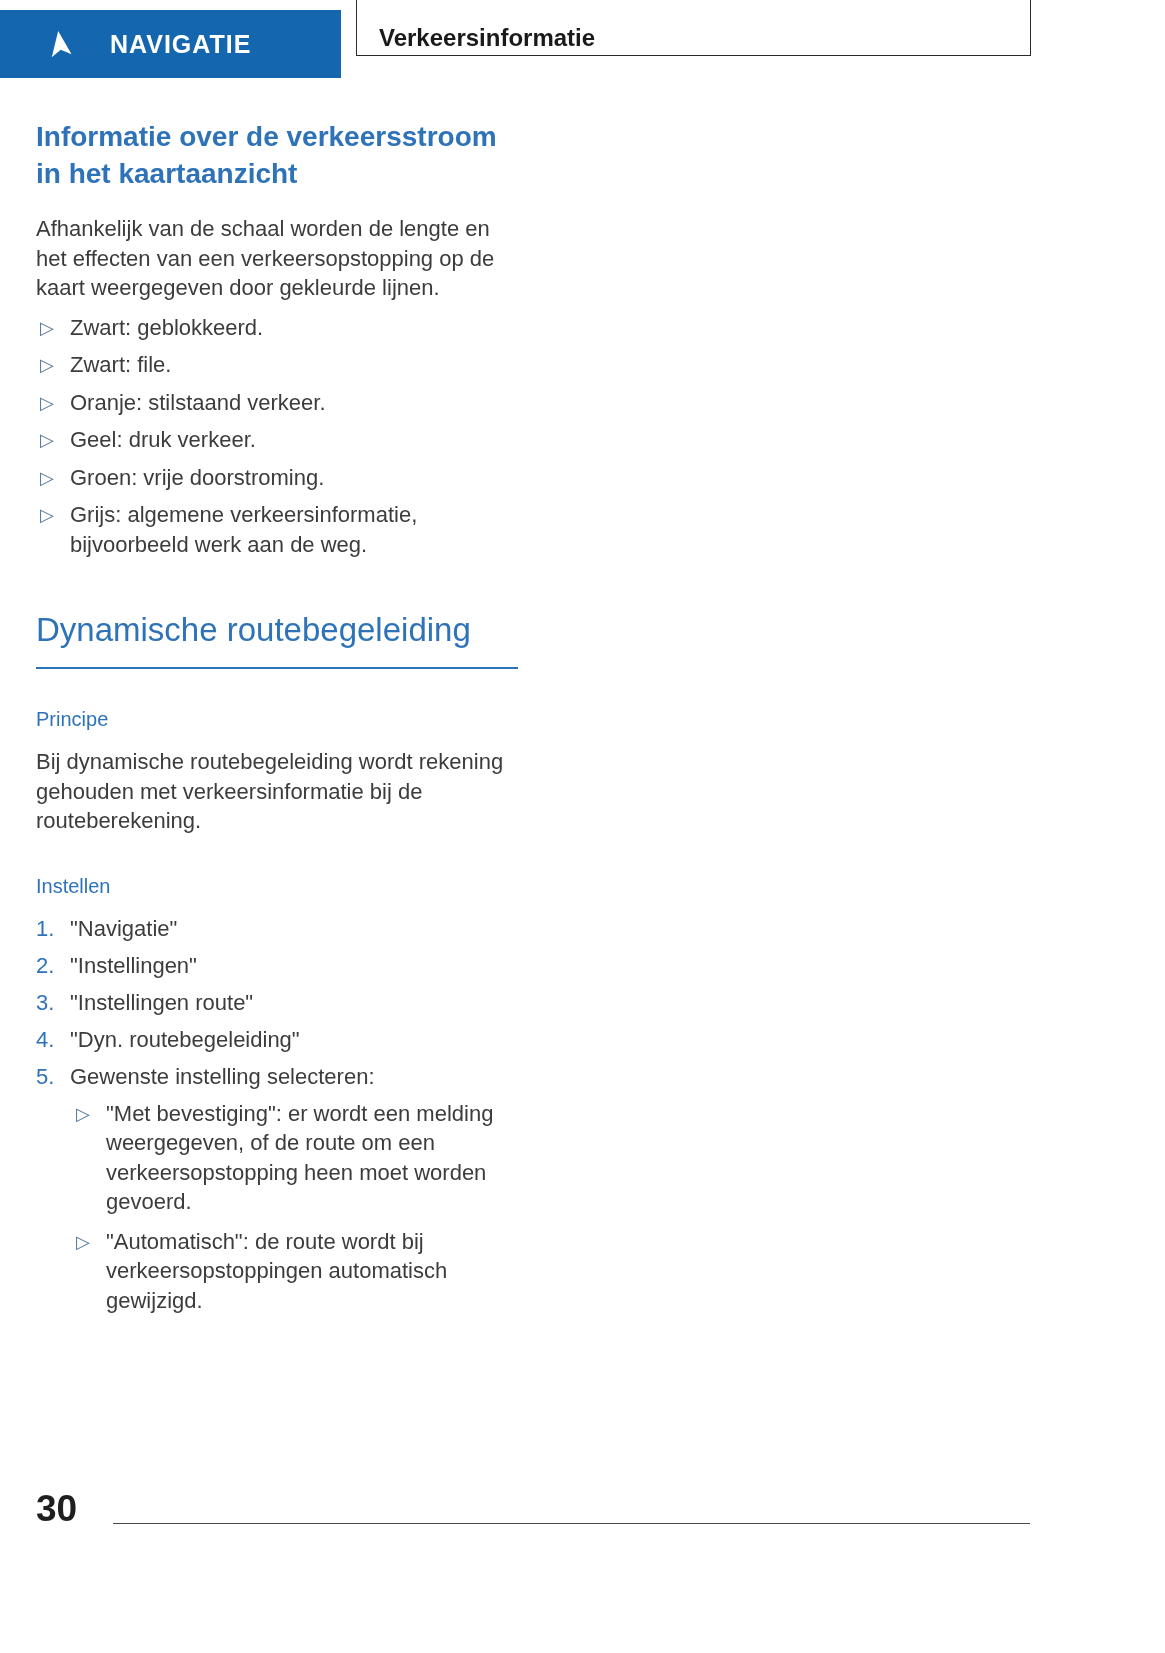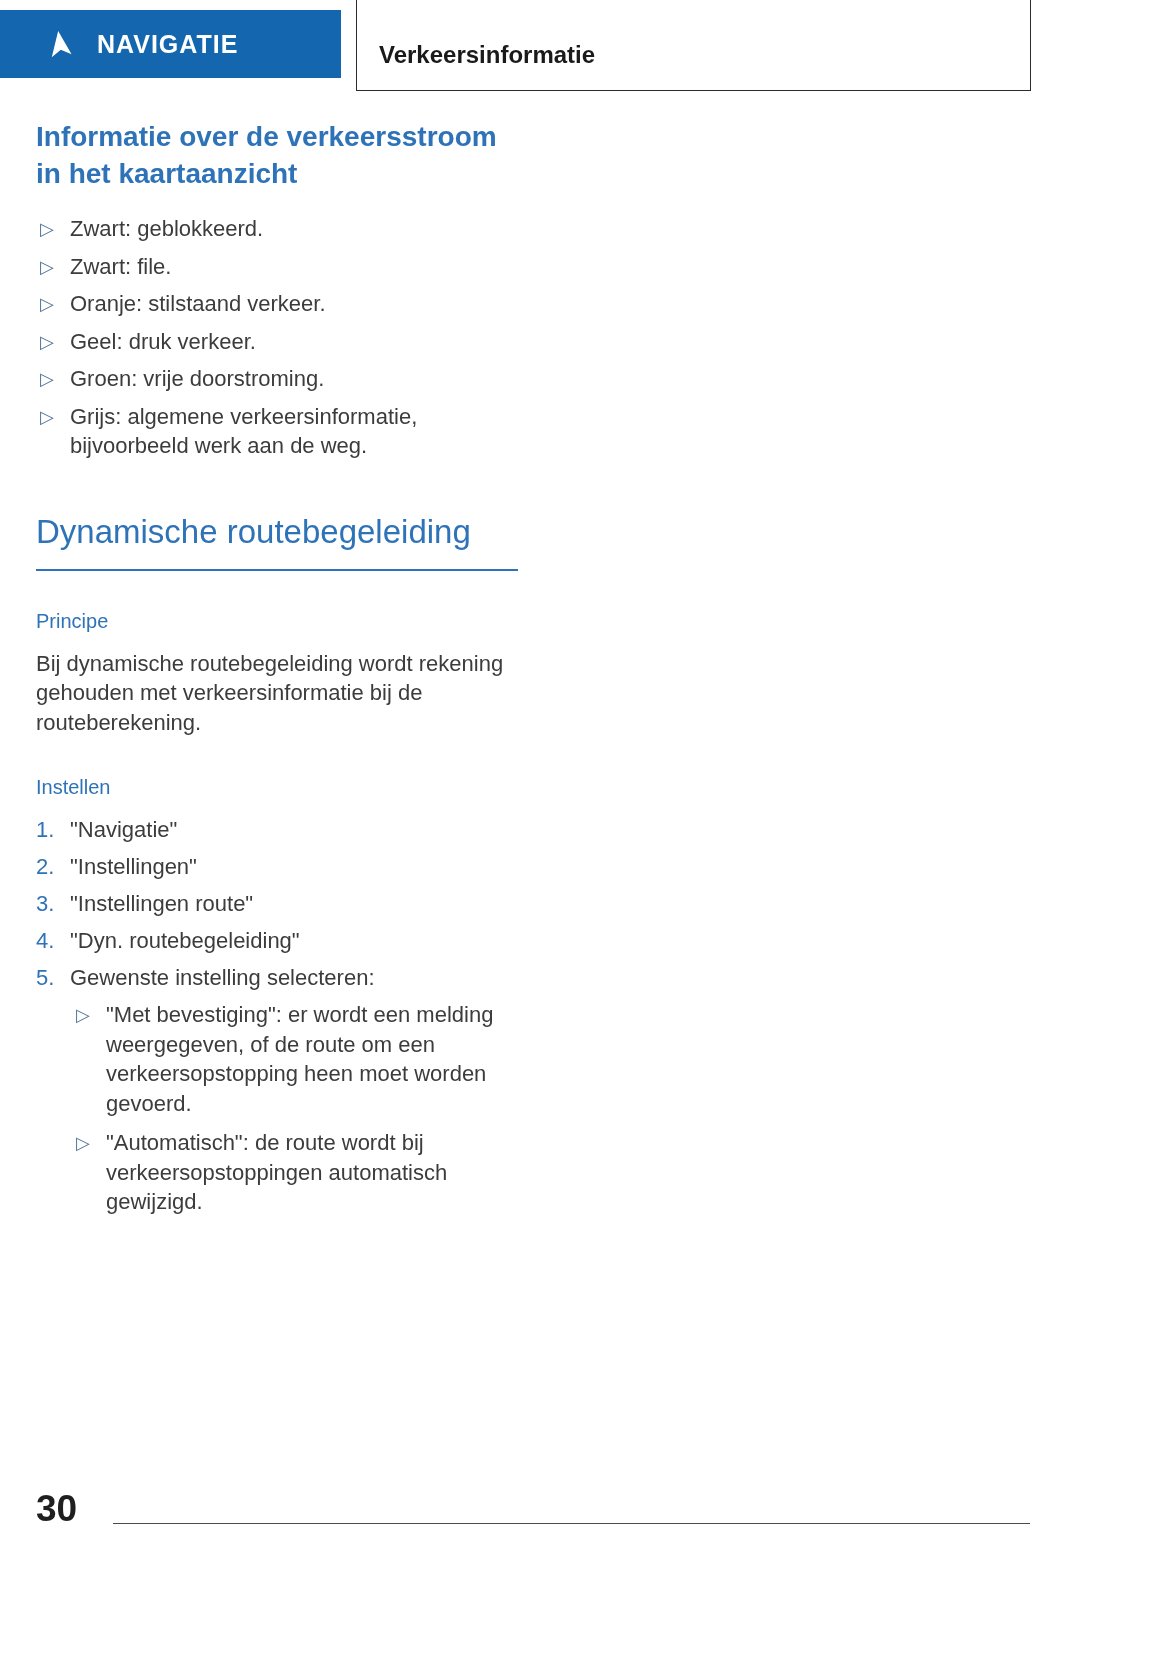--- a/index.html
+++ b/index.html
@@ -18,33 +18,33 @@
 
   
   .badge {
     position: absolute;
     left: 0; top: 10px;
     width: 341px; height: 68px;
     background: #1467ae;
     display: flex;
     align-items: center;
     padding-left: 45px;
-    gap: 22px;
+    gap: 35px;
   }
   .nav-arrow { width: 30px; height: 30px; transform: rotate(-8deg); flex: 0 0 auto; }
   .badge-label {
     color: #ffffff;
     font-size: 25px;
     font-weight: bold;
     letter-spacing: 1px;
   }
   .tab {
     position: absolute;
     left: 356px; top: 0;
-    width: 675px; height: 91px;
+    width: 675px; height: 56px;
     border-left: 1.5px solid #2b2b2b;
     border-right: 1.5px solid #2b2b2b;
     border-bottom: 1.5px solid #2b2b2b;
     display: flex;
     align-items: center;
     padding-left: 22px;
     padding-top: 20px;
   }
   .tab-title {
     font-size: 24px;
@@ -159,20 +159,21 @@
     </div>
   </header>
 
   <main class="content">
 
     <h2 class="h-blue">
       <span class="hline">Informatie over de verkeersstroom</span>
       <span class="hline">in het kaartaanzicht</span>
     </h2>
 
+    <p>Afhankelijk van de schaal worden de lengte en het effecten van een verkeersopstopping op de kaart weergegeven door gekleurde lijnen.</p>
 
     <ul class="tri-list">
       <li>
         <span class="tri">▷</span>
         <span class="li-text">Zwart: geblokkeerd.</span>
       </li>
       <li>
         <span class="tri">▷</span>
         <span class="li-text">Zwart: file.</span>
       </li>

